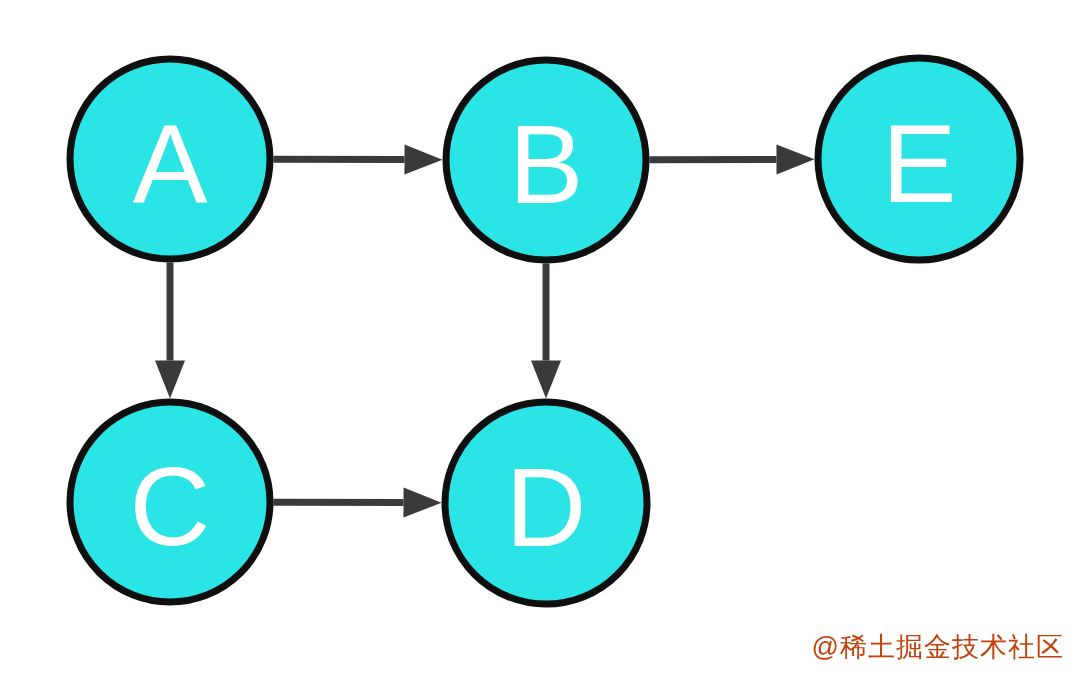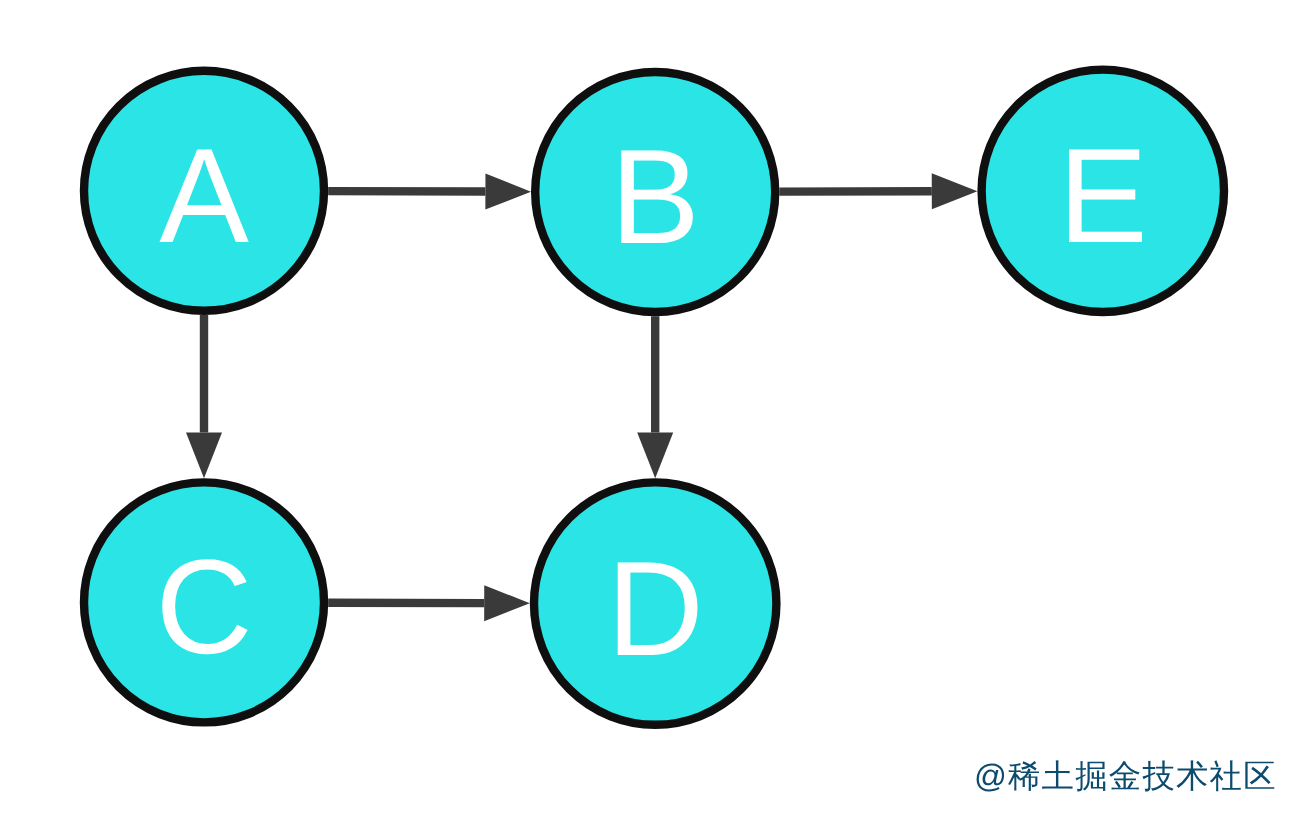--- a/index.html
+++ b/index.html
@@ -66,14 +66,14 @@
       </g>
       <g>
         <circle cx="170" cy="502" r="100" fill="#2be4e6" stroke="#0f0f0f" stroke-width="7"></circle>
         <text x="170" y="506" text-anchor="middle" dominant-baseline="central" class="node-label-text">C</text>
       </g>
       <g>
         <circle cx="546" cy="503" r="101" fill="#2be4e6" stroke="#0f0f0f" stroke-width="7"></circle>
         <text x="546" y="507" text-anchor="middle" dominant-baseline="central" class="node-label-text">D</text>
       </g>
     </svg>
-  <div class="watermark" style="color: #0c4a6e; margin-left: 40px;">@稀土掘金技术社区</div>
+  <div class="watermark" style="color: #c2410c; margin-left: 40px;">@稀土掘金技术社区</div>
 </div>
 
 </body></html>

